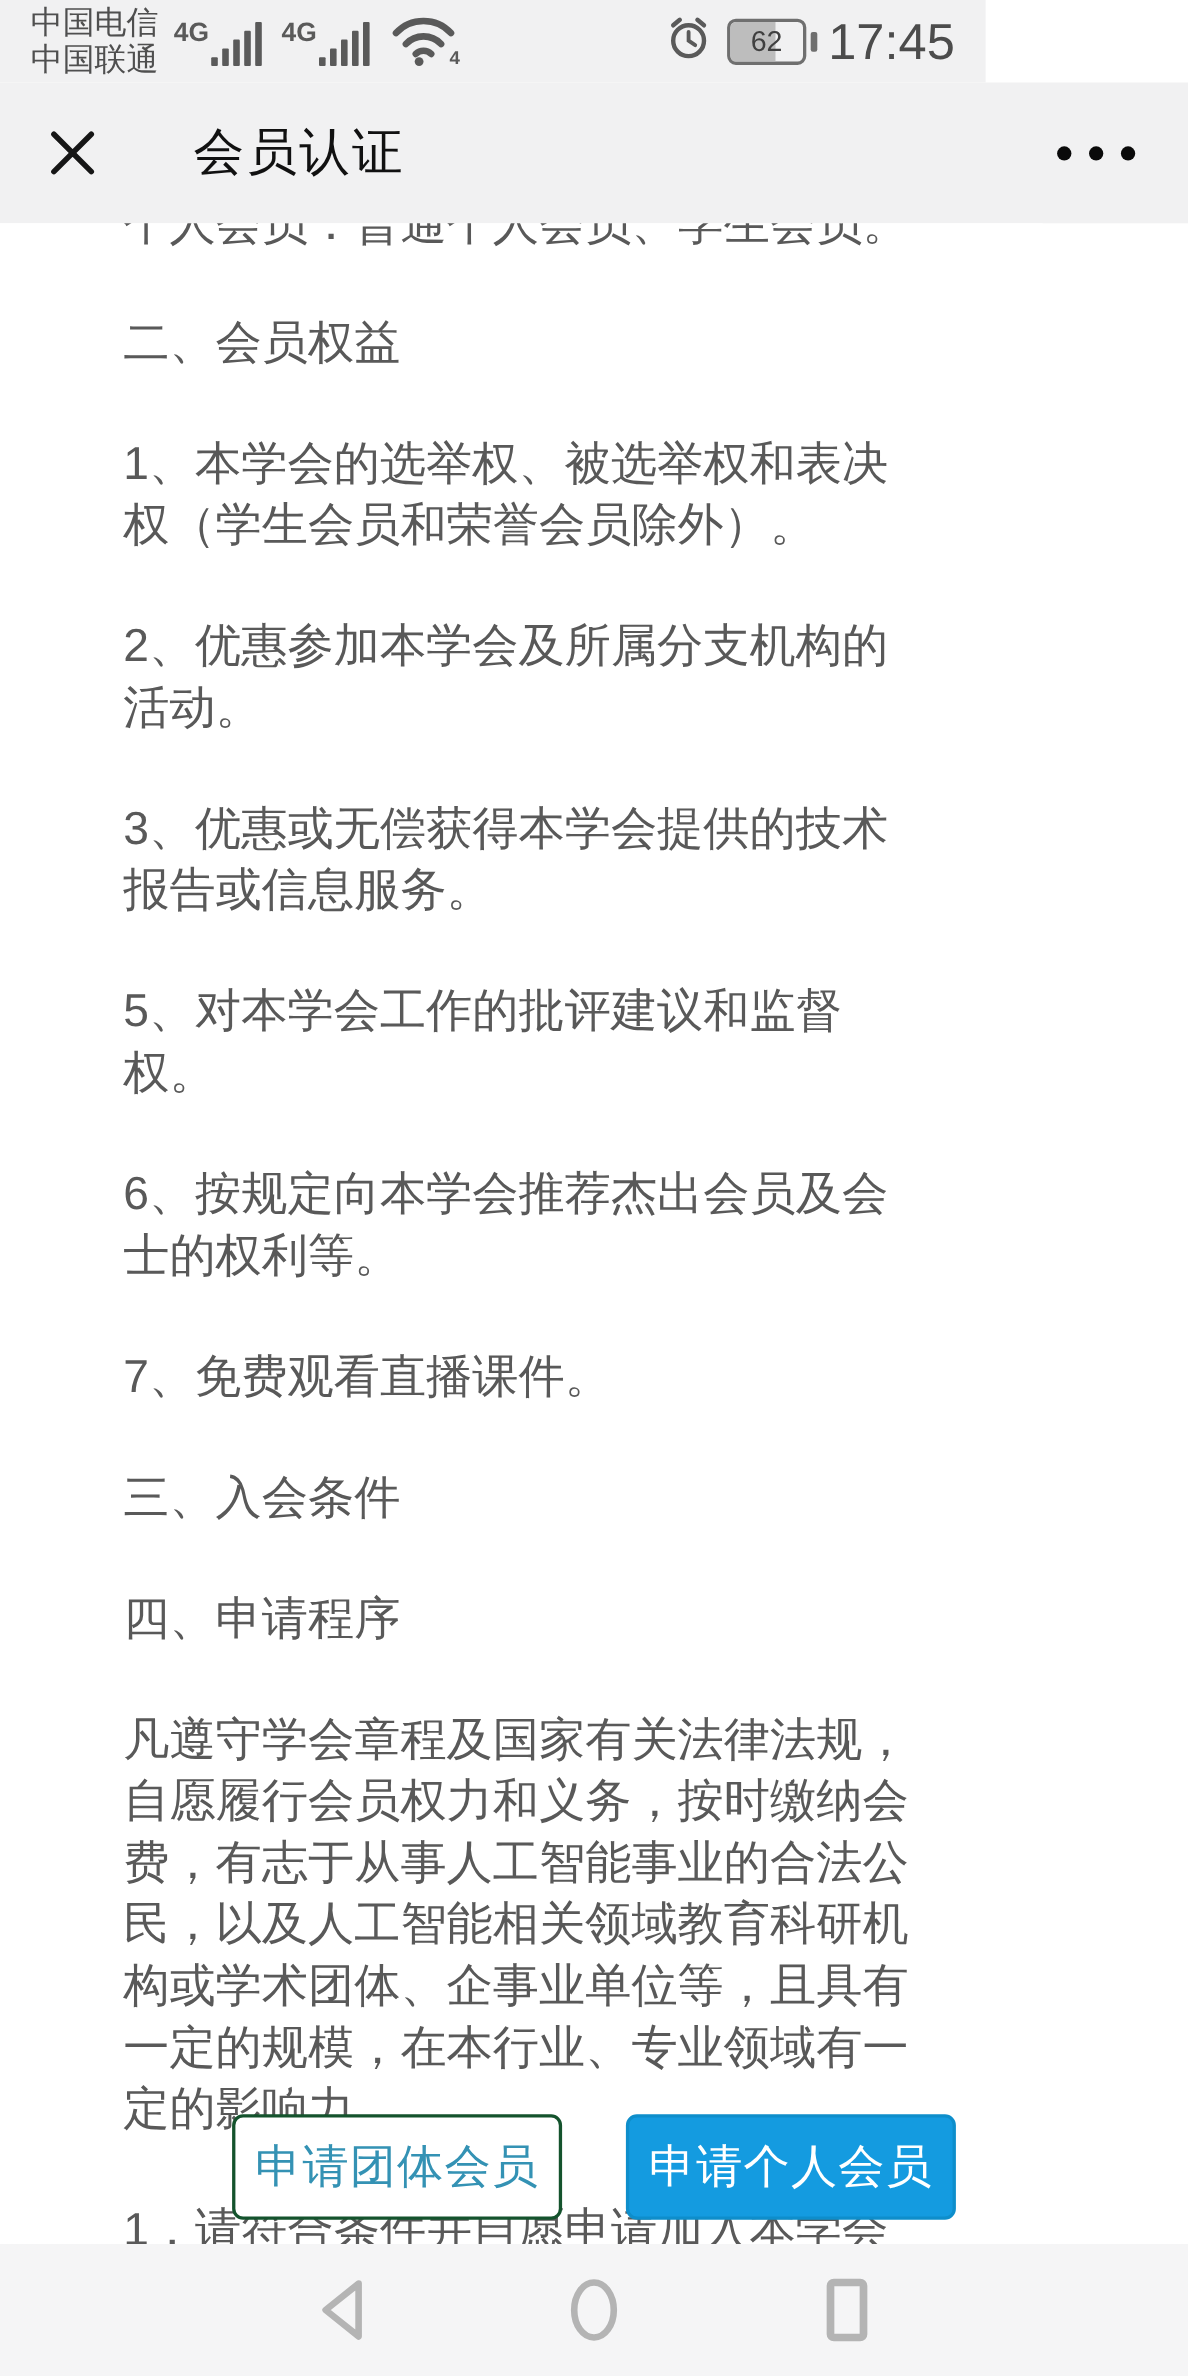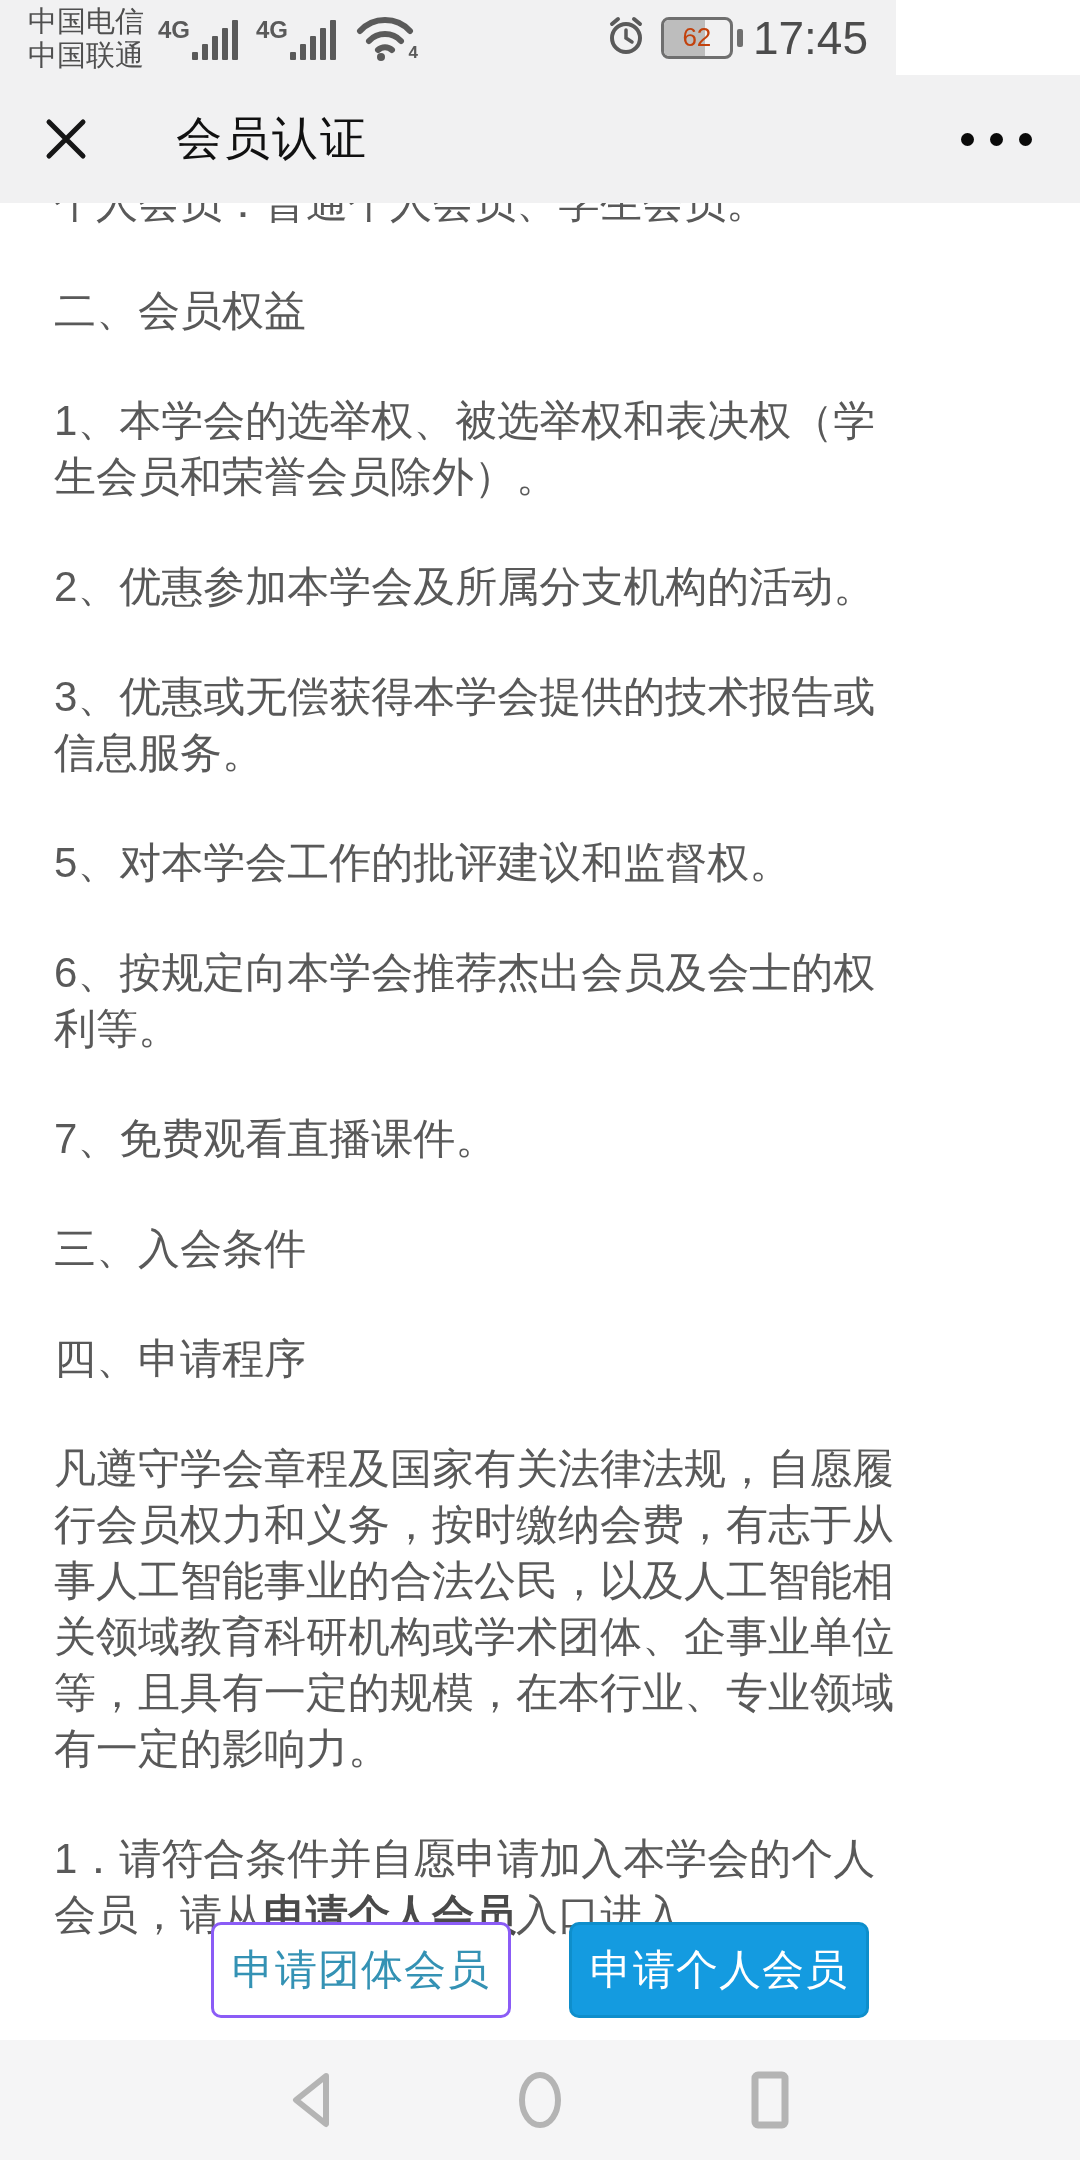--- a/index.html
+++ b/index.html
@@ -22,55 +22,55 @@
   .wifi { margin-left:16px; position:relative; top:2px; }
   .wifi-badge { position:absolute; right:-4px; bottom:2px; font-size:17px; font-weight:bold; color:#5a5a5a; }
   .sb-right { margin-left:auto; display:flex; align-items:center; }
   .battery {
     width:66px; height:36px; border:3px solid #6f6f6f; border-radius:8px;
     position:relative; margin:0 4px 0 14px; background:#f1f1f2; overflow:hidden;
   }
   .battery-fill { position:absolute; left:0; top:0; bottom:0; width:62%; background:#bdbdbd; }
   .battery-num {
     position:absolute; inset:0; display:flex; align-items:center; justify-content:center;
-    font-size:26px; color:#c2410c;
+    font-size:26px; color:#404040;
   }
   .battery-cap { width:6px; height:18px; background:#6f6f6f; border-radius:2px; margin-right:10px; }
   .clock-time { font-size:46px; color:#4c4c4c; }
   
   .titlebar {
     position:absolute; top:75px; left:0; width:1080px; height:128px;
     background:#f1f1f2; display:flex; align-items:center;
     padding:0 42px; box-sizing:border-box;gap:44px;
   }
   .close-btn { width:48px; height:48px; display:flex; align-items:center; justify-content:center; }
   .page-title { font-size:46px; color:#111111; margin-left:42px; letter-spacing:2px; }
   .menu-dots { margin-left:auto; display:flex; gap:16px; padding-right:6px; }
   .menu-dots i { width:13px; height:13px; border-radius:50%; background:#0a0a0a; display:block; }
   
   .content {
     position:absolute; top:203px; left:0; width:948px; bottom:120px;
-    background:#ffffff; padding:0 54px; box-sizing:border-box;
+    background:#ffffff; padding:0 112px; box-sizing:border-box;
     color:#595959; font-size:42px; line-height:56px; overflow:hidden;
   }
   .clipped-line { height:26px; overflow:hidden; }
   .clipped-line span { display:block; line-height:52px; margin-top:-26px; }
   .content p { margin:54px 0 0 0; }
   .content b { color:#4a4a4a; }
   
   .btn-row {
     position:absolute; top:1922px; left:0; width:1080px;
     display:flex; justify-content:center; gap:58px;
   }
   .btn {
     height:96px; min-width:300px; box-sizing:border-box;
     display:flex; align-items:center; justify-content:center;
     font-size:42px; border-radius:10px; letter-spacing:1px;
   }
-  .btn-outline { background:#ffffff; border:3px solid #8b5cf6; color:#3492b4;font-family:Liberation Mono, monospace; }
+  .btn-outline { background:#ffffff; border:3px solid #14532d; color:#3492b4;font-family:Liberation Mono, monospace; }
   .btn-primary { background:#149be0; border:3px solid #0e8ecb; color:#ffffff; }
   
   .navbar {
     position:absolute; bottom:0; left:0; width:1080px; height:120px;
     background:#f5f5f6; display:flex; align-items:center; justify-content:center; gap:172px;
   }
   .nav-icon { display:flex; align-items:center; justify-content:center; width:58px; height:90px; }
 </style>
 </head>
 <body>

